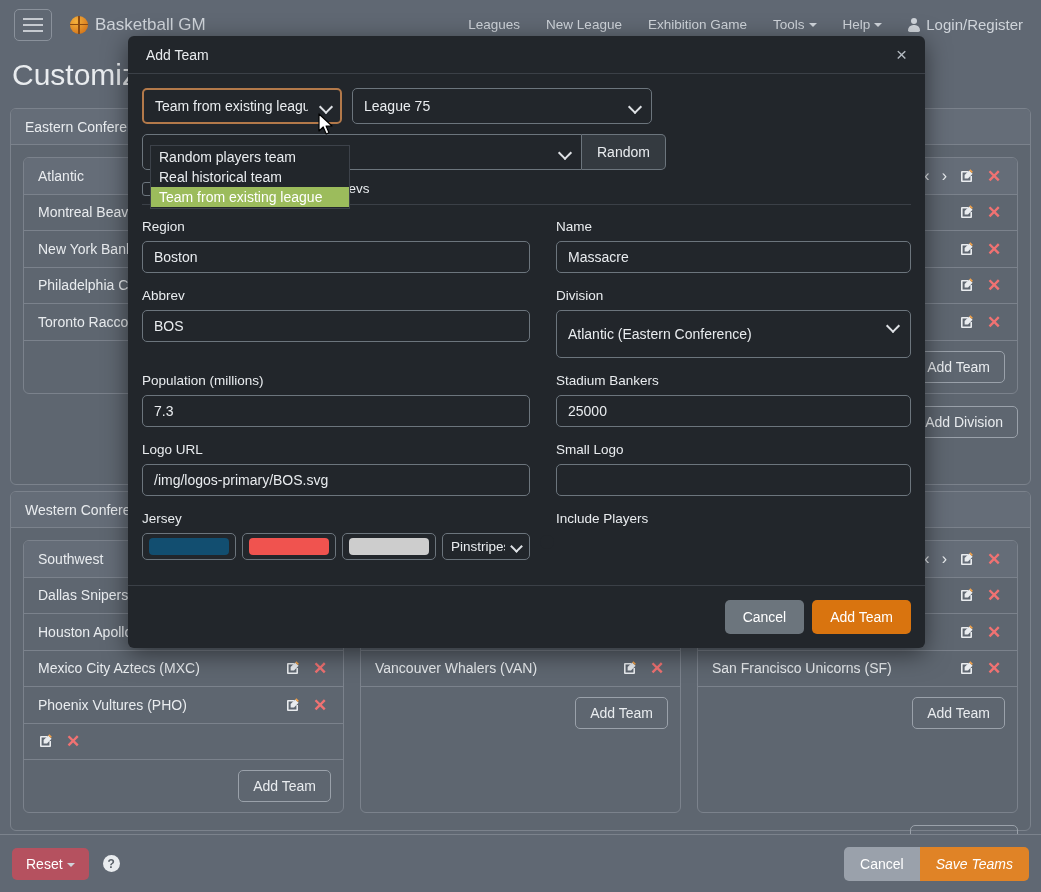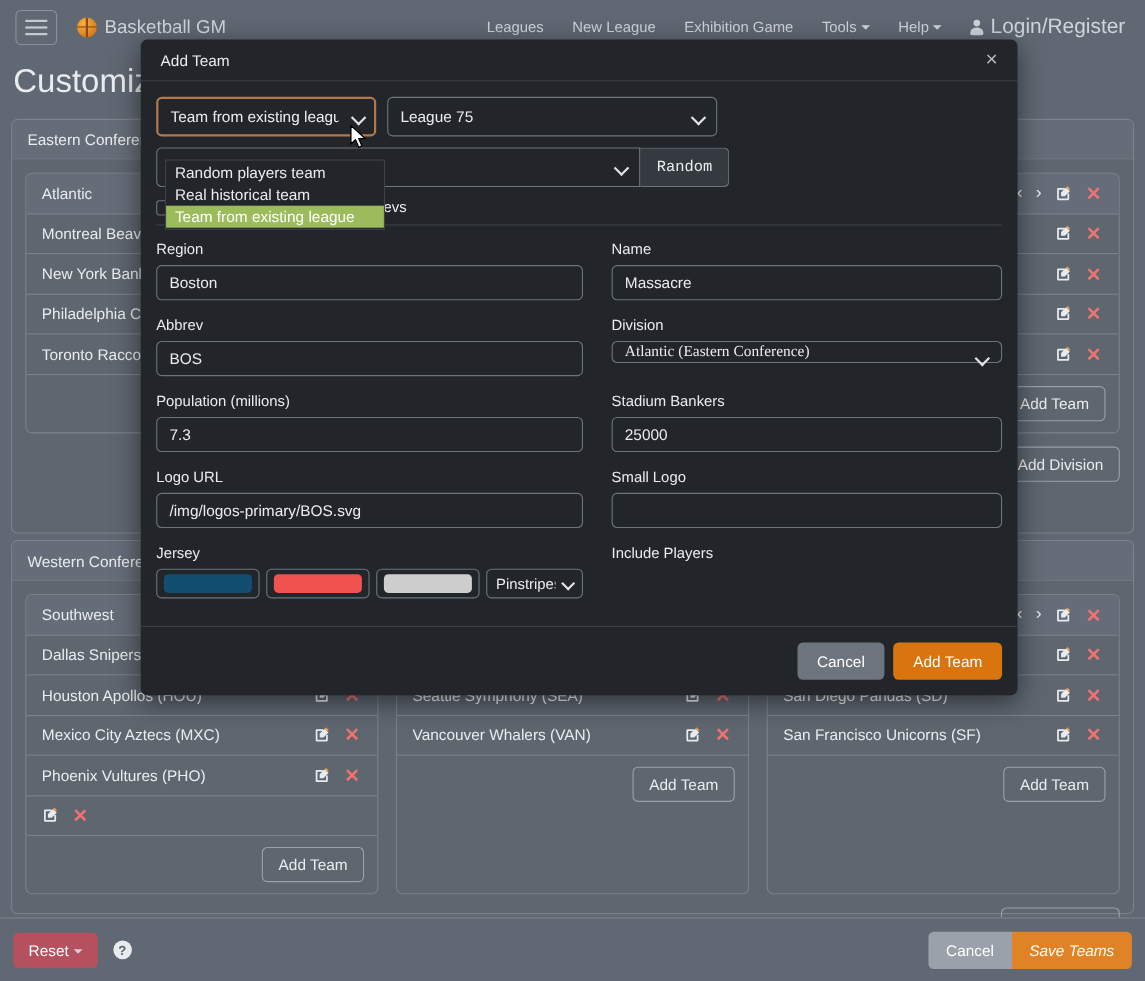--- a/index.html
+++ b/index.html
@@ -46,21 +46,21 @@
   .nav-right {
     margin-left: auto; display: flex; align-items: center; gap: 26px;
     padding-right: 8px;
   }
   .nav-link { color: #cfd4da; font-size: 13.5px; white-space: nowrap; }
   .caret {
     display:inline-block; margin-left:4px;
     border-left:4px solid transparent; border-right:4px solid transparent;
     border-top:4px solid #cfd4da; vertical-align: middle;
   }
-  .nav-user { display:flex; align-items:center; gap: 6px; color:#cfd4da; font-size:19px;}
+  .nav-user { display:flex; align-items:center; gap: 6px; color:#cfd4da; font-size:15px;}
   .person-icon { width: 12px; height: 14px; position: relative; display:inline-block; }
   .person-icon::before {
     content:""; position:absolute; left:3px; top:0; width:6px; height:6px;
     border-radius:50%; background:#cfd4da;
   }
   .person-icon::after {
     content:""; position:absolute; left:0px; top:7px; width:12px; height:7px;
     border-radius: 6px 6px 2px 2px; background:#cfd4da;
   }
 
@@ -215,21 +215,21 @@
   .dd-item.selected { background: #9cbc5c; color:#fff; }
   .row2 { display:flex; gap: 0; margin-top: 10px; align-items:center; }
   .sel-hist {
     width: 440px;
     border-radius: 5px 0 0 5px;
   }
   .btn-random {
     background:#343a40; border:1px solid #6c757d; border-left:none;
     color:#e9ecef; border-radius: 0 5px 5px 0;
     height: 36px; padding: 0 15px; font-size:14px; cursor:pointer;
-    font-family:Liberation Mono, monospace;
+    font-family:Liberation Sans, sans-serif;
   }
   .check-row { display:flex; align-items:center; gap:8px; margin-top: 11px; }
   .cbox {
     width: 14px; height: 14px; border:1px solid #6c757d; border-radius:3px;
     background:#22262b;
   }
   .check-label { font-size: 13.5px; color:#e9ecef; }
 
   .form-grid {
     display:grid; grid-template-columns: 1fr 1fr; gap: 0 26px;
@@ -237,25 +237,25 @@
   }
   .fgroup { margin-bottom: 15px; }
   .flabel { display:block; font-size: 13.5px; color:#e9ecef; margin-bottom: 7px; }
   .finput {
     width: 100%; height: 32px;
     background:#22262b; border:1px solid #6c757d; border-radius:5px;
     color:#e9ecef; font-size: 14px; padding: 0 11px;
     font-family:"Liberation Sans", sans-serif;
   }
   .fselect {
-    width:100%; height:20px;
+    width:100%; height:48px;
     appearance:none;-webkit-appearance:none;
     background:#22262b; border:1px solid #6c757d; border-radius:5px;
     color:#e9ecef; font-size:14px; padding: 0 30px 0 11px;
-    font-family:Liberation Serif, serif; cursor:pointer;
+    font-family:Liberation Sans, sans-serif; cursor:pointer;
   }
   .fselect-wrap { position:relative; }
   .fselect-wrap::after {
     content:""; position:absolute; right: 13px; top: 11px;
     width: 8px; height: 8px;
     border-right: 2px solid #dfe2e6; border-bottom: 2px solid #dfe2e6;
     transform: rotate(45deg); pointer-events:none;
   }
   .jersey-row { display:flex; gap: 6px; align-items:center; }
   .swatch-wrap {

